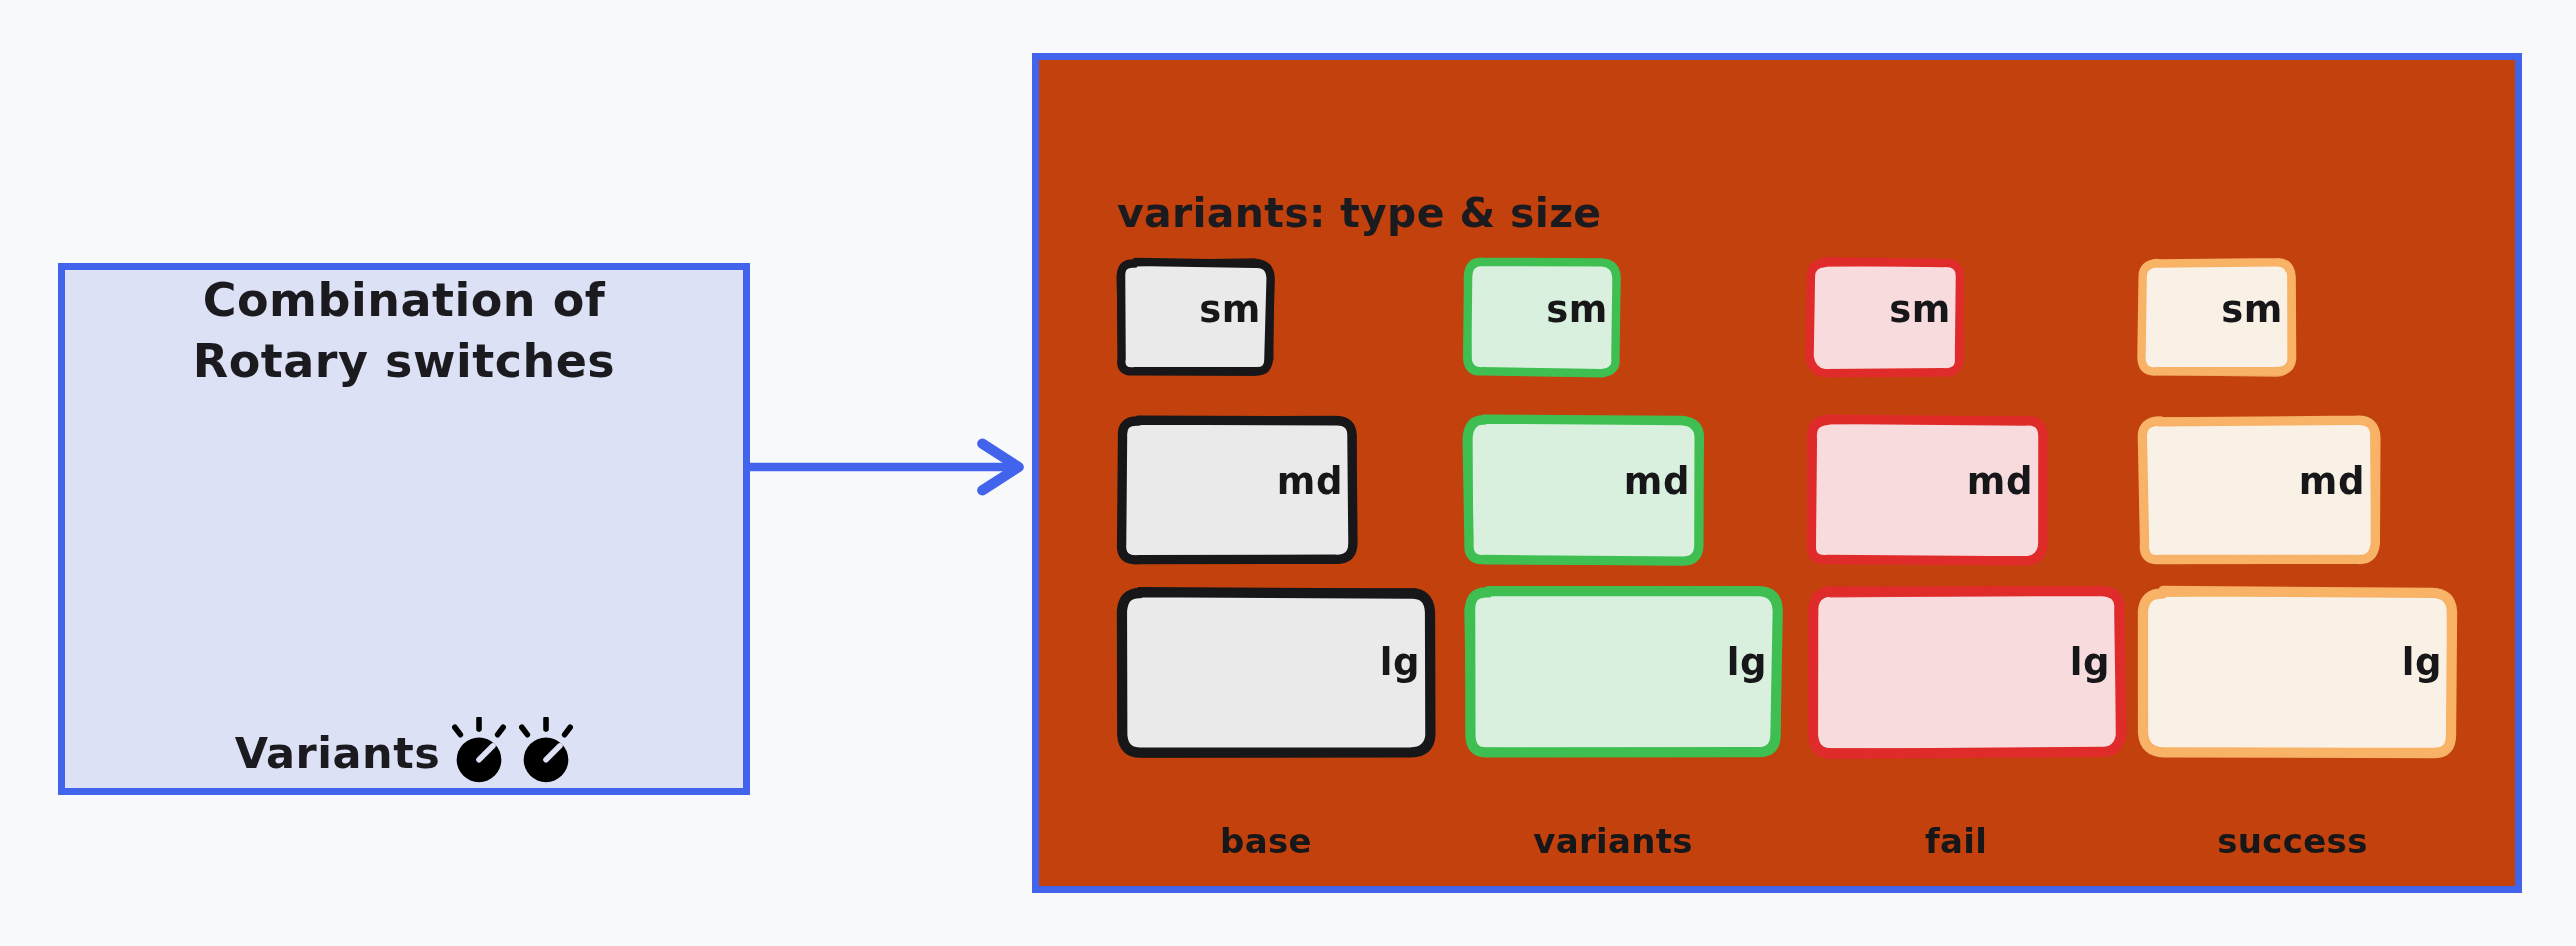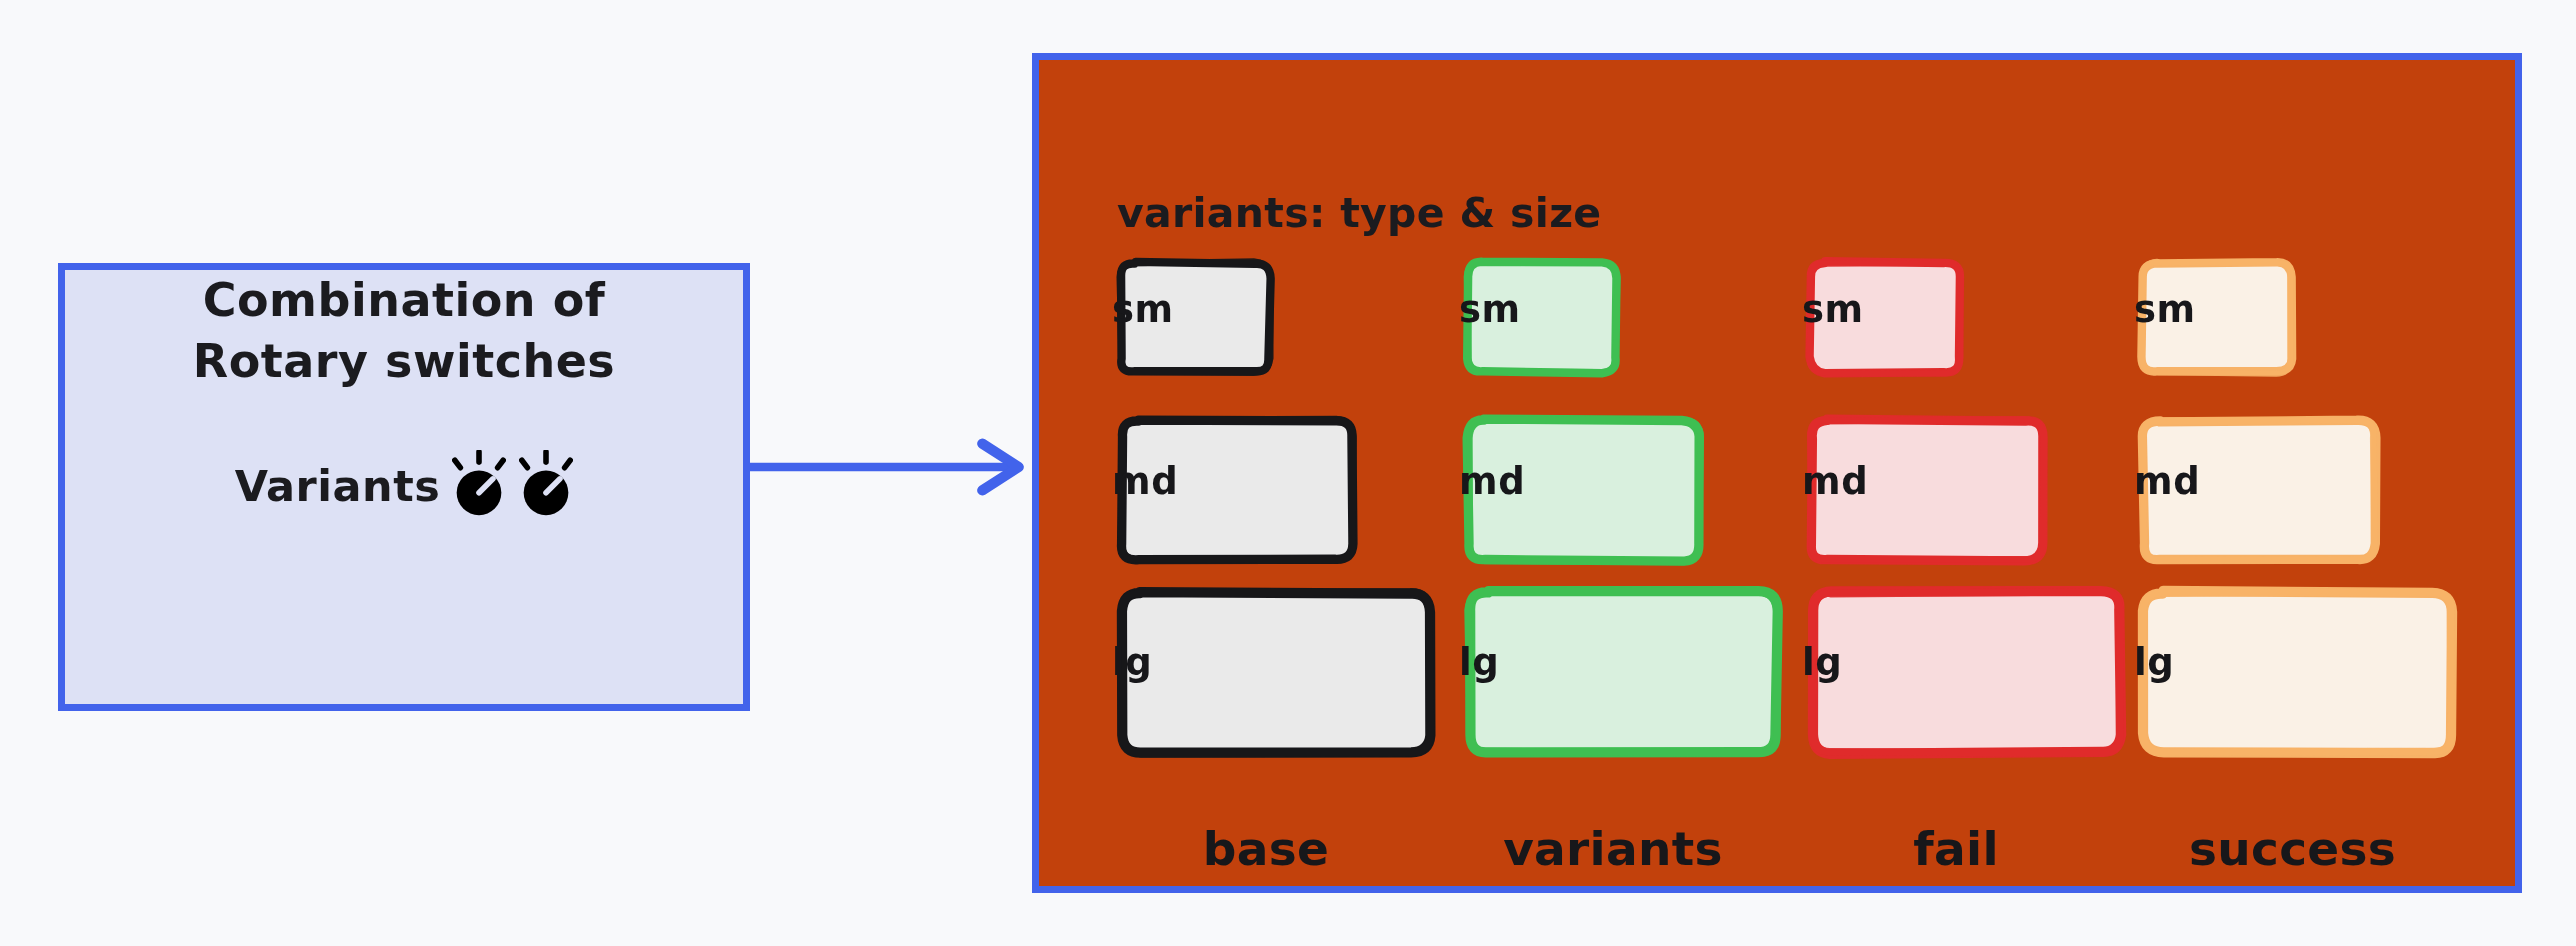--- a/index.html
+++ b/index.html
@@ -20,28 +20,28 @@
     background: #f8f9fb;
     overflow: hidden;
   }
 
   
   .source-node {
     position: absolute;
     left: 58px;
     top: 263px;
     width: 692px;
-    height: 448px;
+    height: 532px;
     box-sizing: border-box;
     border: 7.5px solid #4263eb;
     background: #dde1f5;
     display: flex;
     flex-direction: column;
     align-items: center;
-    justify-content: flex-start;
+    justify-content: space-between;
   }
   .source-title {
     font-size: 46px;
     font-weight: 700;
     line-height: 1.33;
     color: #1b1b1f;
     text-align: center;
     letter-spacing: 0.5px;
     margin: 0 0 58px 0;
     white-space: pre-line;
@@ -104,42 +104,42 @@
     position: absolute;
     top: 0;
     width: 355px;
     height: 560px;
   }
   .chip {
     position: absolute;
     left: 0;
     display: flex;
     align-items: center;
-    justify-content: flex-start;
+    justify-content: flex-end;
   }
   .chip svg {
     position: absolute;
     left: 0;
     top: 0;
     overflow: visible;
   }
   .chip-label {
     position: relative;
     z-index: 2;
     font-size: 37px;
     font-weight: 700;
     color: #17171a;
     letter-spacing: 0.6px;
   }
   .chip-lg .chip-label { font-size: 37px; }
 
   .col-label {
     position: absolute;
     top: 567px;
-    font-size: 47px;
+    font-size: 34px;
     font-weight: 600;
     color: #17171a;
     letter-spacing: 0.3px;
     white-space: nowrap;
     text-align: center;
   }
 </style>
 </head>
 <body>
 

